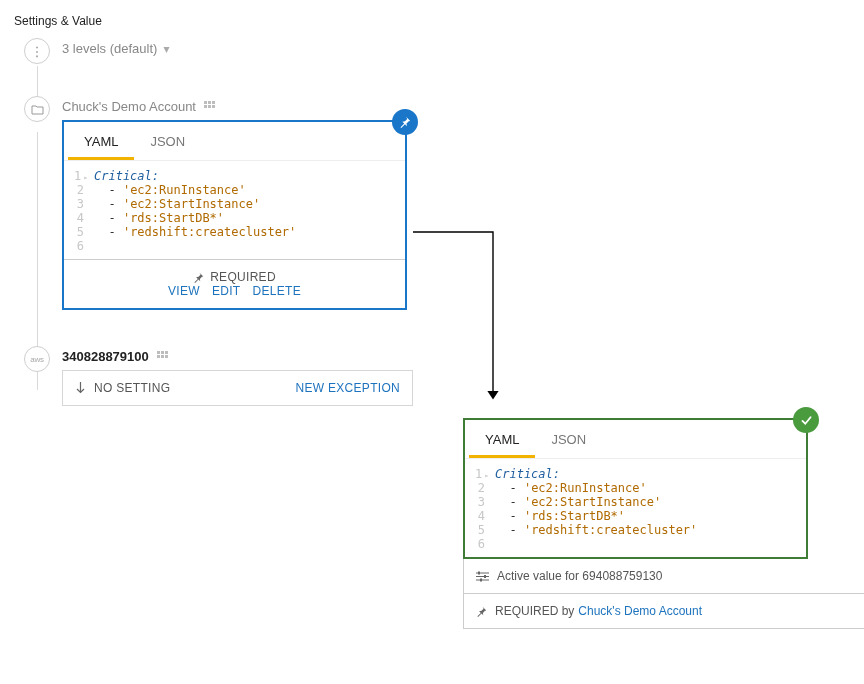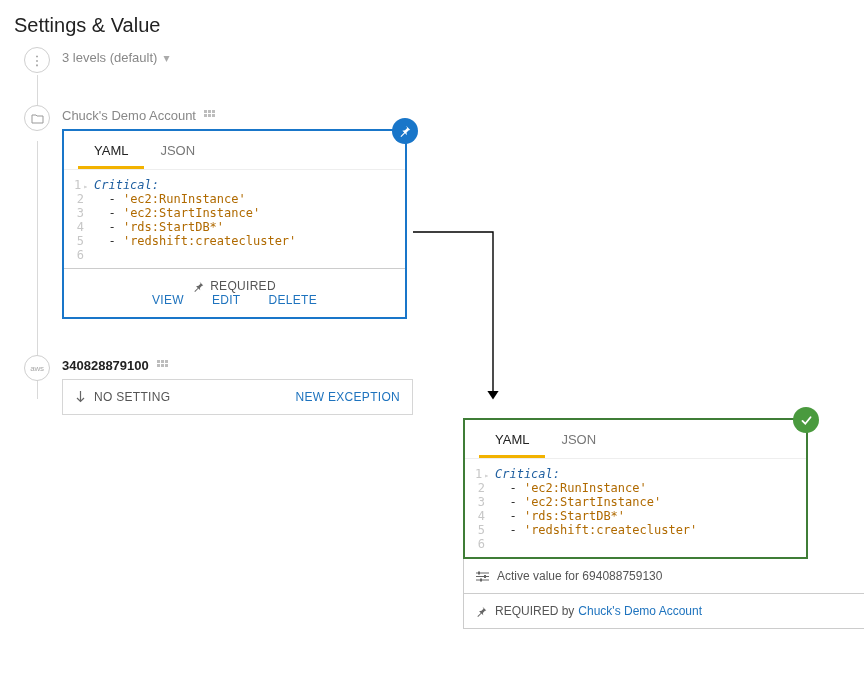--- a/index.html
+++ b/index.html
@@ -7,21 +7,21 @@
     margin: 0;
     padding: 12px;
     font-family: -apple-system, BlinkMacSystemFont, "Segoe UI", Arial, sans-serif;
     font-size: 13px;
     color: #333;
     background: #fff;
     width: 864px;
     height: 684px;
     position: relative;
   }
-  .header { font-size: 20px; color: #222; padding: 2px 0 10px 2px; }
+  .header { font-size: 12px; color: #222; padding: 2px 0 10px 2px; }
   .tree { position: relative; }
   .node { position: relative; display: flex; align-items: flex-start; }
   .node-icon-col { width: 50px; display: flex; justify-content: center; position: relative; }
   .circle-icon {
     width: 26px; height: 26px; border: 1px solid #cfcfcf; border-radius: 50%;
     display: flex; align-items: center; justify-content: center;
     background: #fff; color: #888; font-size: 13px;
     position: relative; z-index: 2;
   }
   .vline {
@@ -43,41 +43,41 @@
   .card.pinned { border: 2px solid #1976c9; }
   .card.resolved { border: 2px solid #3f7d36; width: 345px; }
   .pin-badge {
     position: absolute; top: -13px; right: -13px; width: 26px; height: 26px;
     border-radius: 50%; display: flex; align-items: center; justify-content: center;
     color: #fff; font-size: 13px;
   }
   .pin-badge.blue { background: #1976c9; }
   .pin-badge.green { background: #4a9a3e; }
 
-  .tabs { display: flex; border-bottom: 1px solid #eee; padding: 4px 14px 0; }
+  .tabs { display: flex; border-bottom: 1px solid #eee; padding: 4px 4px 0; }
   .tab {
     padding: 8px 16px 8px; font-size: 13px; color: #777; cursor: pointer;
     border-bottom: 3px solid transparent;
   }
   .tab.active { color: #222; border-bottom-color: #f2b200; }
 
   .code-area { padding: 8px 10px 6px; font-family: Menlo, Consolas, monospace; font-size: 12px; }
   .code-line { display: flex; }
   .ln { width: 20px; text-align: right; color: #c7c7c7; user-select: none; padding-right: 10px; }
   .ln.star::after { content: "▸"; color: #d0d0d0; font-size: 8px; position: relative; left: 2px; }
   .tok-key { color: #1f5fa0; font-style: italic; }
   .tok-dash { color: #333; }
   .tok-str { color: #b06a00; }
 
   .card-footer {
     display: flex; align-items: center; justify-content: flex-end;
     padding: 10px 12px; border-top: 1px solid #cccccc; font-size: 12px; flex-direction: column;
   }
   .card-footer .left { display: flex; align-items: center; color: #555; letter-spacing: .3px;}
-  .card-footer .actions { display: flex; gap: 28px; }
+  .card-footer .actions { display: flex; gap: 12px; }
   .link { color: #1e73be; cursor: pointer; letter-spacing: .3px; }
 
   .no-setting-card {
     border: 1px solid #d6d6d6; width: 351px;
     display: flex; align-items: center; justify-content: space-between;
     padding: 10px 12px; font-size: 12px; margin-top: 6px;
   }
   .no-setting-left { display: flex; align-items: center; color: #555; letter-spacing: .3px;}
   .no-setting-left svg { margin-right: 8px; }
 

